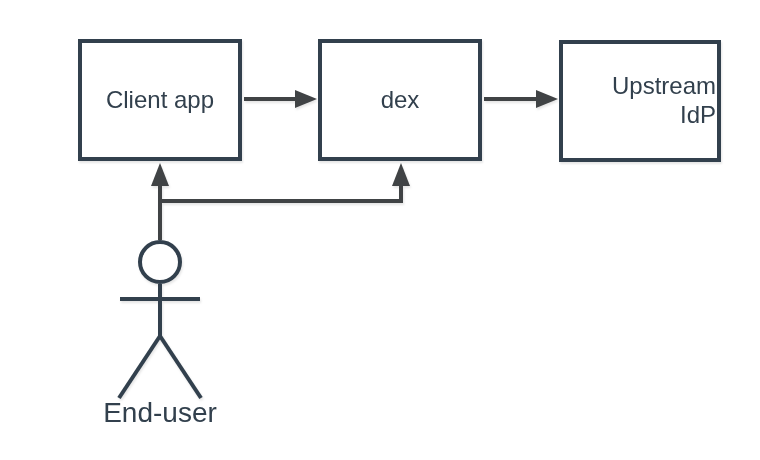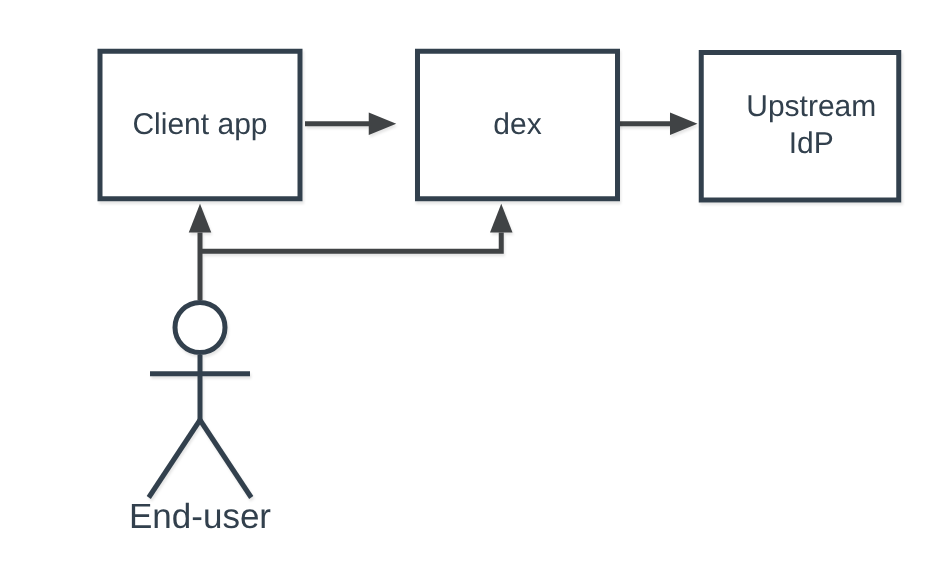--- a/index.html
+++ b/index.html
@@ -28,29 +28,29 @@
   .actor-line { stroke: var(--node-stroke); stroke-width: 4; fill: none; }
   .actor-head { stroke: var(--node-stroke); stroke-width: 4; fill: #ffffff; }
   .node {
     position: absolute;
     box-sizing: border-box;
     border: 4px solid var(--node-stroke);
     background: var(--node-fill);
     display: flex;
     align-items: center;
     justify-content: center;
-    text-align: center;
+    text-align: right;
     color: var(--text-color);
     font-size: 24px;
     line-height: 1.2;
     box-shadow: 1px 2px 2px rgba(0,0,0,0.10);
   }
   .node .label { max-width: 134px; }
   #node-client-app { left: 78px;  top: 39px; width: 164px; height: 122px; }
-  #node-dex        { left: 332px; top: 39px; width: 164px; height: 122px; }
+  #node-dex        { left: 318px; top: 39px; width: 164px; height: 122px; }
   #node-upstream-idp { left: 559px; top: 40px; width: 162px; height: 122px; padding-left: 18px; }
   .actor-label {
     position: absolute;
     left: 80px;
     top: 397px;
     width: 160px;
     text-align: center;
     font-size: 28px;
     color: var(--text-color);
   }

